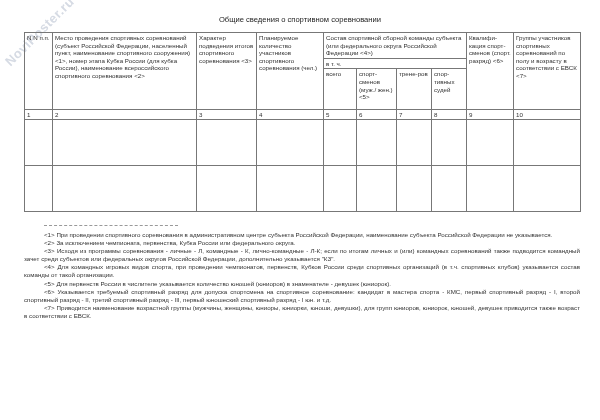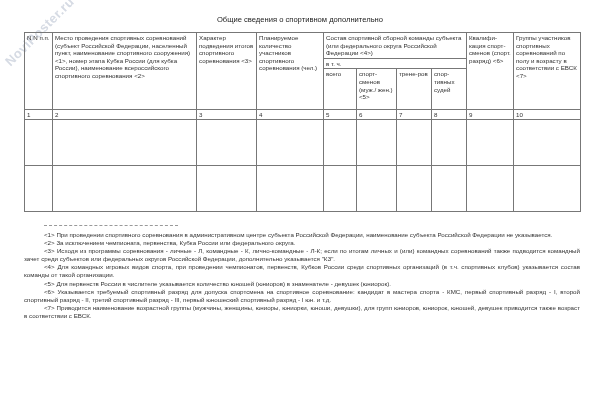--- a/index.html
+++ b/index.html
@@ -18,21 +18,21 @@
   .sep { position:absolute; left:44px; top:225px; width:134px; border-top:1px dashed #999; }
   .notes { position:absolute; left:24px; top:231px; width:556px; font-size:6.2px;
            line-height:8.1px; text-align:justify; color:#333; }
   .notes p { margin:0; text-indent:20px; }
 </style>
 </head>
 <body>
 
 <div class="watermark">NoviPoster.ru</div>
 
-<div class="title">Общие сведения о спортивном дополнительно</div>
+<div class="title">Общие сведения о спортивном соревновании</div>
 
 <table class="form">
   <colgroup>
     <col style="width:28px">
       <col style="width:144px">
       <col style="width:60px">
       <col style="width:67px">
     <col style="width:33px">
       <col style="width:40px">
       <col style="width:35px">

